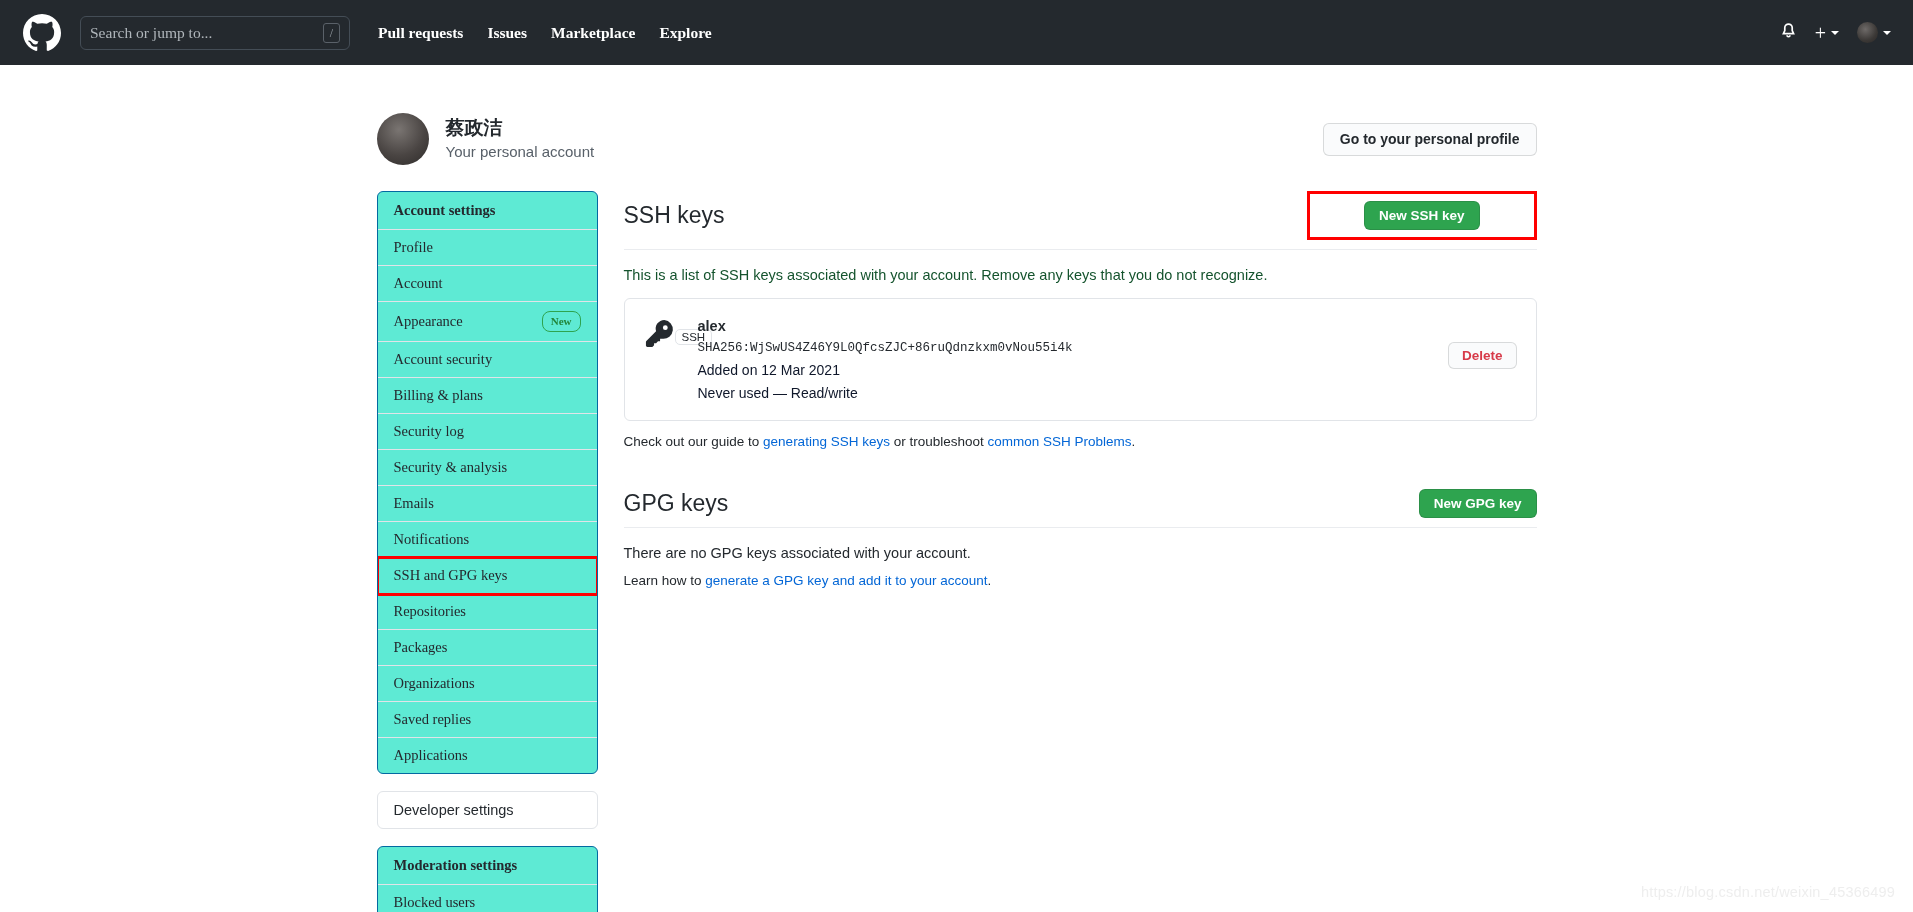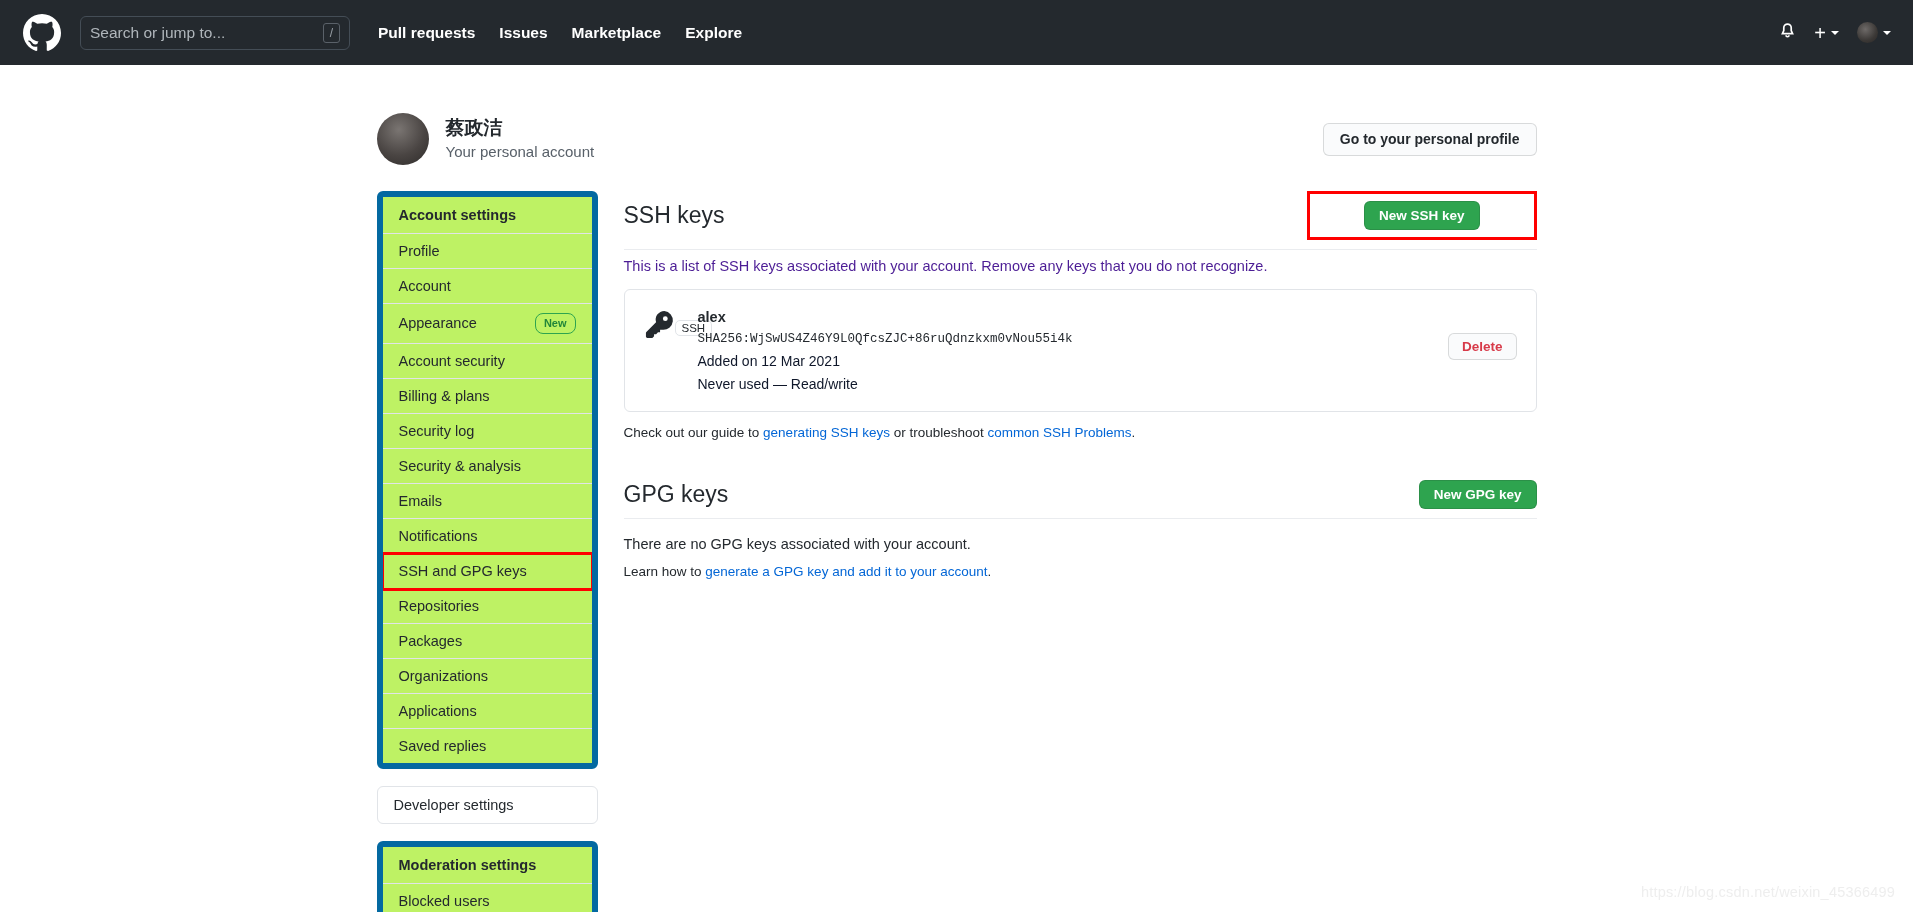--- a/index.html
+++ b/index.html
@@ -12,20 +12,21 @@
   }
 
   
   .gh-header {
     height: 65px;
     background: #24292e;
     display: flex;
     align-items: center;
     padding: 0 22px;
     color: #ffffff;
+    font-family: Liberation Serif, serif;
   }
   .gh-logo { width: 40px; height: 40px; display: flex; align-items: center; justify-content: center; margin-right: 18px; }
   .gh-logo svg { width: 38px; height: 38px; fill: #ffffff; }
   .search-box {
     width: 270px; height: 34px;
     border: 1px solid #444d56;
     border-radius: 6px;
     display: flex; align-items: center;
     padding: 0 9px;
     background: transparent;
@@ -83,25 +84,26 @@
     cursor: pointer;
     font-family: "Liberation Sans", sans-serif;
   }
 
   
   .cols { display: flex; align-items: flex-start; margin-top: 16px; }
   .sidebar { width: 221px; flex: none; }
   .main { flex: 1; margin-left: 26px; }
 
   .nav-card {
-    border: 6px solid #0369a1;
+    border: 1px solid #0369a1;
     border-radius: 6px;
     overflow: hidden;
-    background: #bef264;
+    background: #5eead4;
     margin-bottom: 17px;
+    font-family: Liberation Serif, serif;
   }
   .nav-head {
     font-size: 14.5px; font-weight: bold; color: #24292e;
     padding: 10px 16px; border-bottom: 1px solid #e1e4e8;
   }
   .nav-item {
     font-size: 14.5px; color: #24292e;
     padding: 9px 16px;
     border-bottom: 1px solid #e1e4e8;
     display: flex; align-items: center;
@@ -153,21 +155,21 @@
     padding: 6px 14px;
     cursor: pointer;
     font-family: "Liberation Sans", sans-serif;
   }
   .redbox-btn-wrap {
     margin-left: auto;
     border: 3px solid #ff0000;
     padding: 7px 54px 7px 54px;
     display: flex; align-items: center;
   }
-  .desc { font-size: 14.5px; color: #4c1d95; margin-top: 8px; }
+  .desc { font-size: 14.5px; color: #14532d; margin-top: 17px; }
 
   .key-card {
     border: 1px solid #e1e4e8;
     border-radius: 6px;
     margin-top: 15px;
     padding: 16px 19px;
     display: flex;
     align-items: flex-start;
   }
   .key-icon-col { width: 52px; flex: none; display: flex; flex-direction: row; align-items: center; padding-top: 3px; }
@@ -306,24 +308,24 @@
           <div class="nav-item">
             <span>Repositories</span>
           </div>
           <div class="nav-item">
             <span>Packages</span>
           </div>
           <div class="nav-item">
             <span>Organizations</span>
           </div>
           <div class="nav-item">
+            <span>Saved replies</span>
+          </div>
+          <div class="nav-item">
             <span>Applications</span>
-          </div>
-          <div class="nav-item">
-            <span>Saved replies</span>
           </div>
         </div>
 
         <div class="single-card">Developer settings</div>
 
         <div class="nav-card">
           <div class="nav-head">Moderation settings</div>
           <div class="nav-item">
             <span>Blocked users</span>
           </div>

